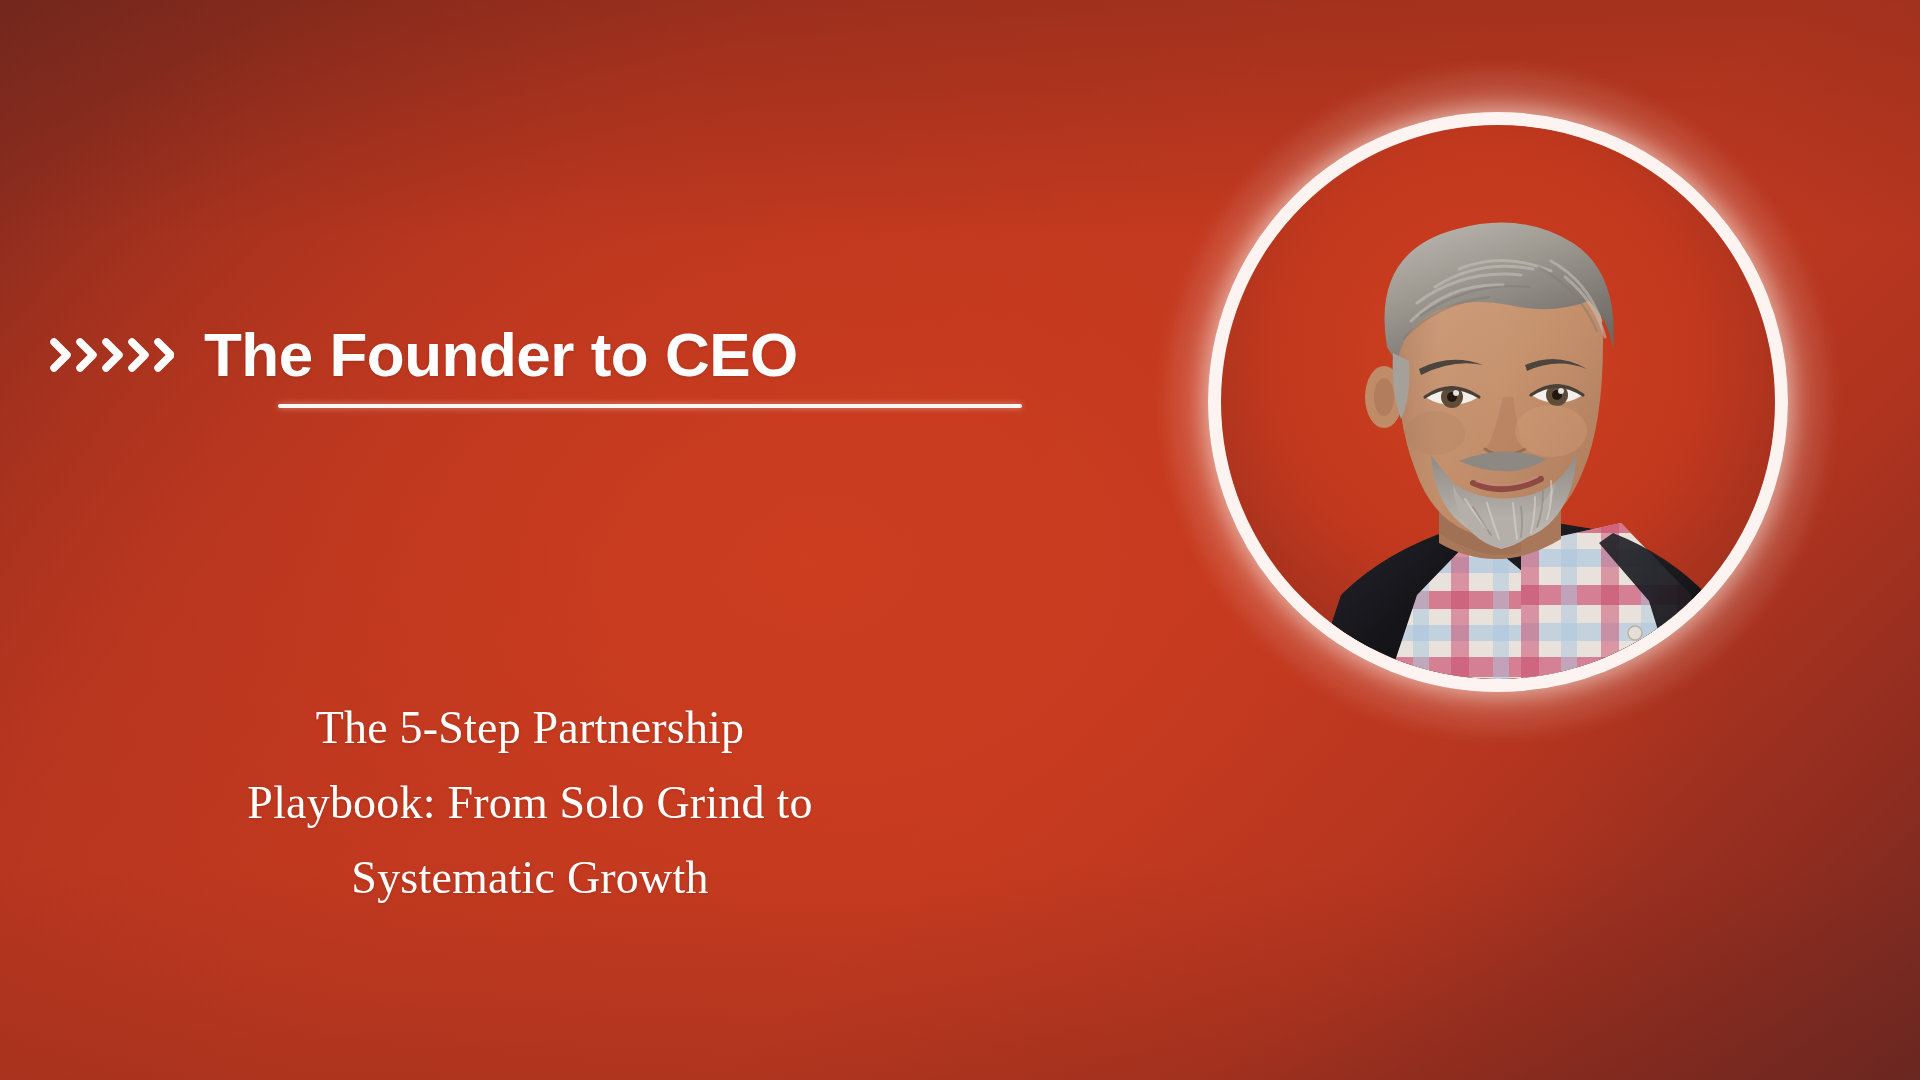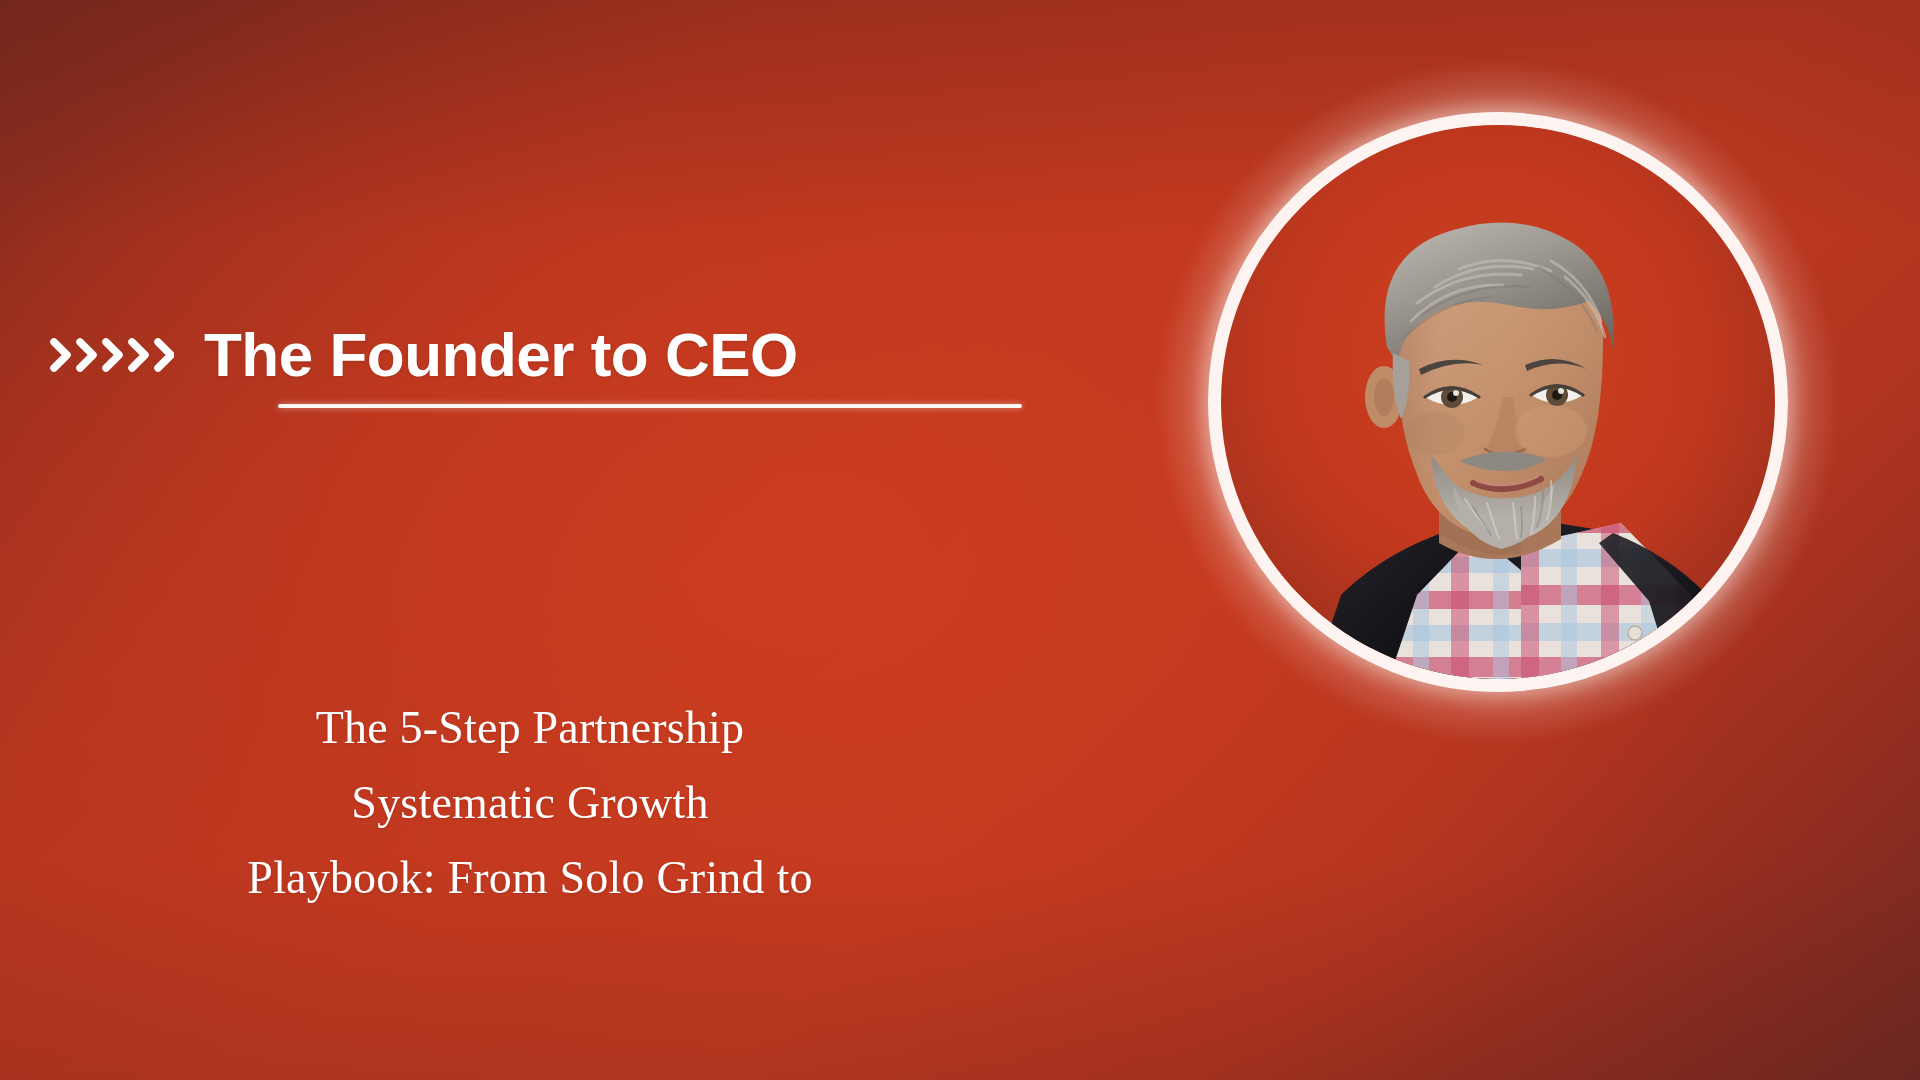--- a/index.html
+++ b/index.html
@@ -147,22 +147,22 @@
         </svg>
       </span>
 
       <h1 class="main-title">The Founder to CEO</h1>
     </div>
 
     <div class="divider"></div>
 
     <div class="subtitle">
       <span class="sline">The 5-Step Partnership</span>
+      <span class="sline">Playbook: From Solo Grind to</span>
       <span class="sline">Systematic Growth</span>
-      <span class="sline">Playbook: From Solo Grind to</span>
     </div>
 
   </div>
 
   <div class="portrait-wrap">
     <div class="halo"></div>
     <div class="ring"></div>
 
     <div class="photo">
       <svg viewBox="0 0 554 554" xmlns="http://www.w3.org/2000/svg" aria-hidden="true">

